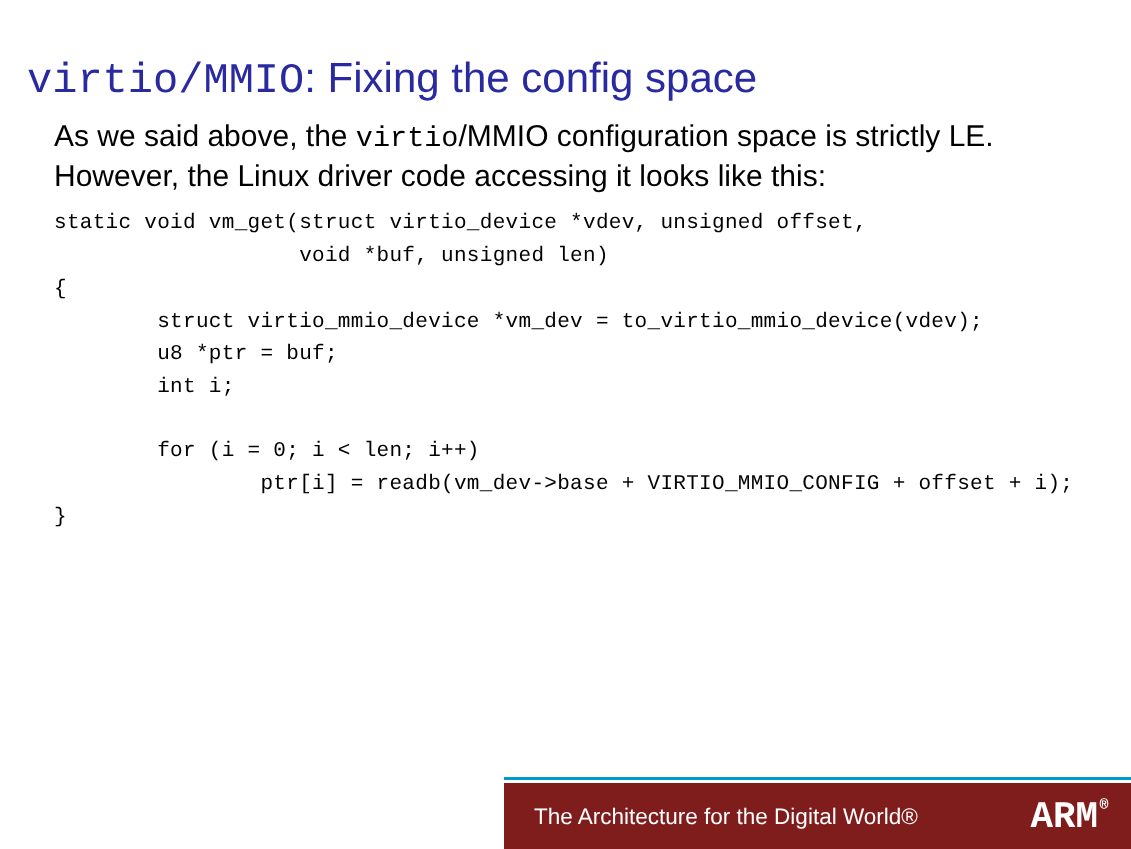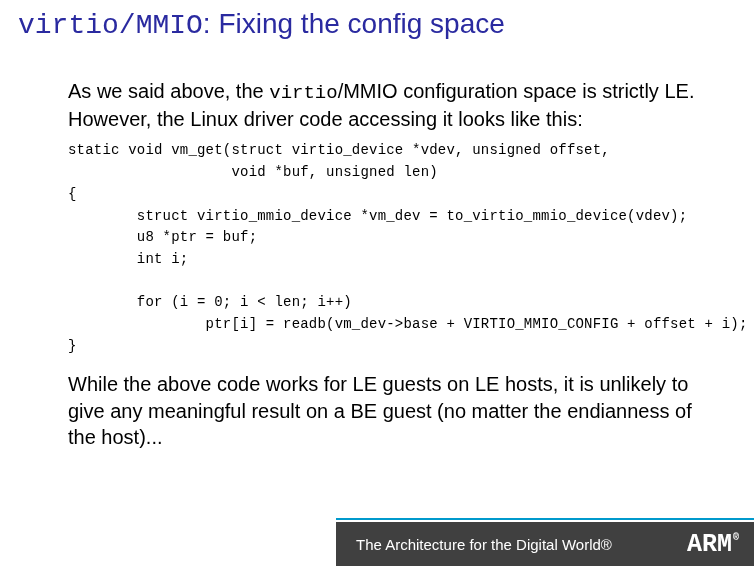--- a/index.html
+++ b/index.html
@@ -14,35 +14,35 @@
   }
   .slide {
     width: 754px;
     height: 566px;
     position: relative;
     box-sizing: border-box;
   }
   .title {
     position: absolute;
     left: 18px;
-    top: 8px;
+    top: 36px;
     font-size: 28px;
     font-weight: 400;
     color: #000;
   }
   .title .tt {
     font-family: "Courier New", monospace;
     color: #2a2aa0;
   }
   .title .rest {
     color: #2a2aa0;
   }
   .body {
     position: absolute;
-    left: 68px;
+    left: 36px;
     right: 32px;
     top: 78px;
     font-size: 20px;
     line-height: 1.32;
     color: #000;
   }
   .body .tt-inline {
     font-family: "Courier New", monospace;
     font-size: 19px;
   }
@@ -62,21 +62,21 @@
     bottom: 0;
     width: 100%;
     height: 44px;
   }
   .footer-bar {
     position: absolute;
     right: 0;
     bottom: 0;
     height: 44px;
     width: 418px;
-    background: #404040;
+    background: #7f1d1d;
     display: flex;
     align-items: center;
   }
   .tagline {
     color: #ffffff;
     font-size: 15px;
     font-weight: 400;
     margin-left: 20px;
     font-style: normal;
     flex: 1;
@@ -132,21 +132,20 @@
                    void *buf, unsigned len)
 {
         struct virtio_mmio_device *vm_dev = to_virtio_mmio_device(vdev);
         u8 *ptr = buf;
         int i;
 
         for (i = 0; i &lt; len; i++)
                 ptr[i] = readb(vm_dev-&gt;base + VIRTIO_MMIO_CONFIG + offset + i);
 }</div>
 
-    <div>While the above code works for LE guests on LE hosts, it is unlikely to give any meaningful result on a BE guest (no matter the endianness of the host)...</div>
   </div>
 
   <div class="footer">
     <div class="thin-line-top"></div>
     <div class="thin-line"></div>
     <div class="footer-bar">
       <div class="tagline">The Architecture for the Digital World®</div>
       <div class="arm-logo">
         <span>ARM</span><span class="reg">®</span>
       </div>

